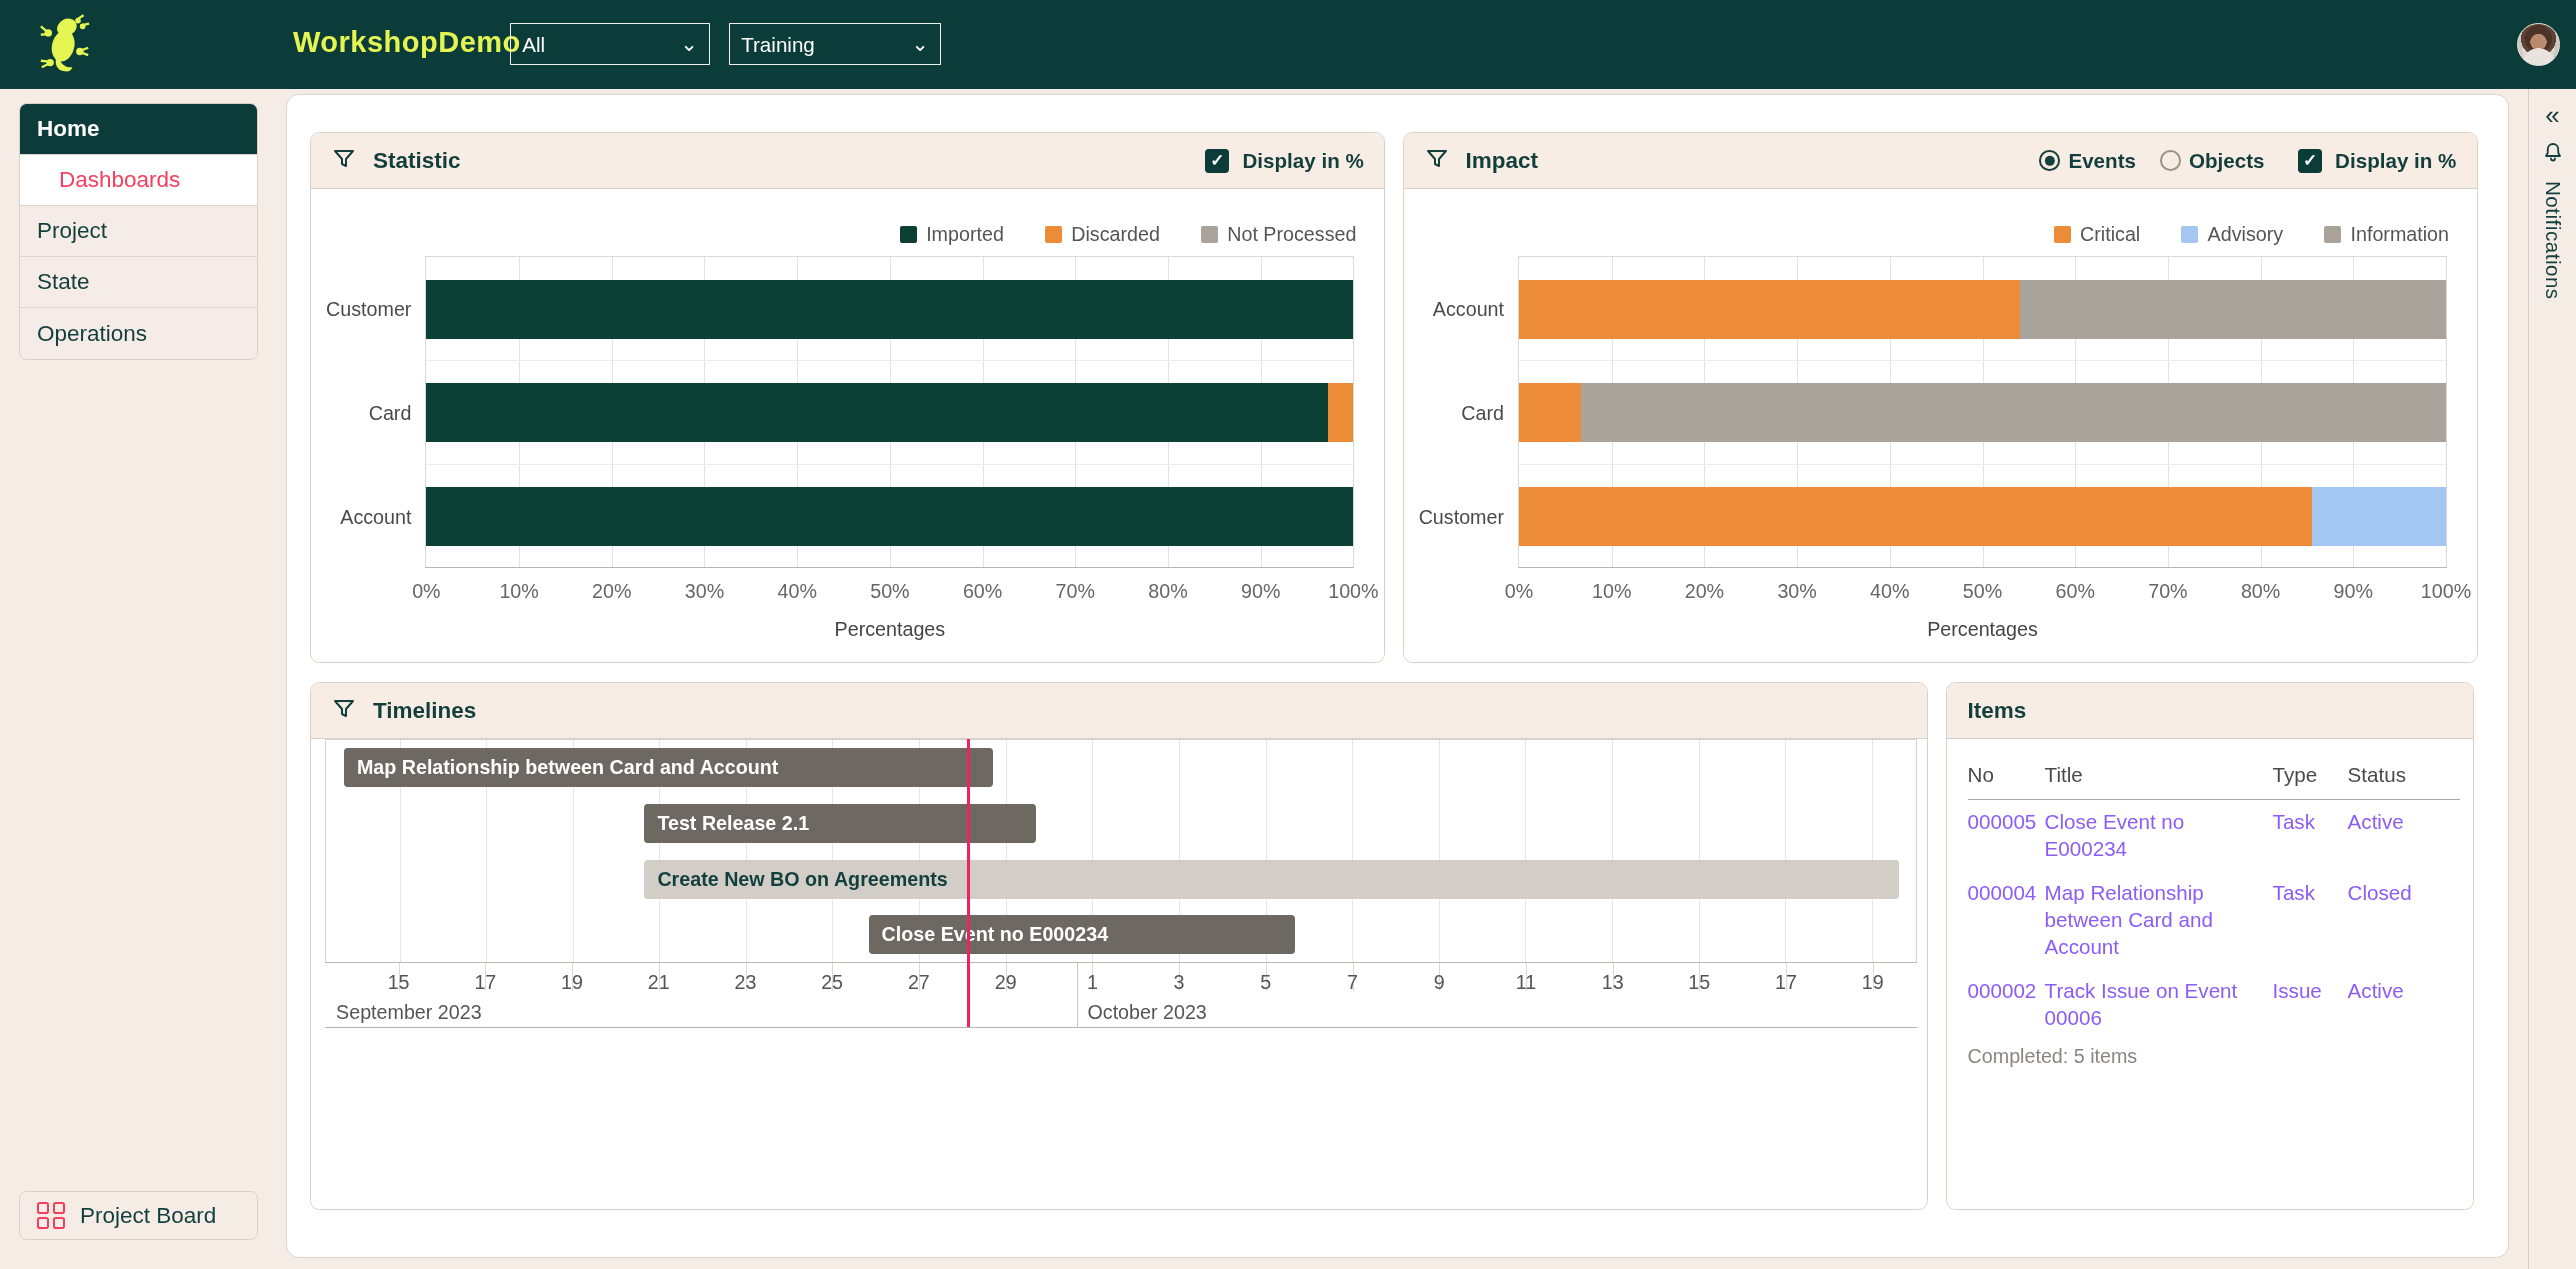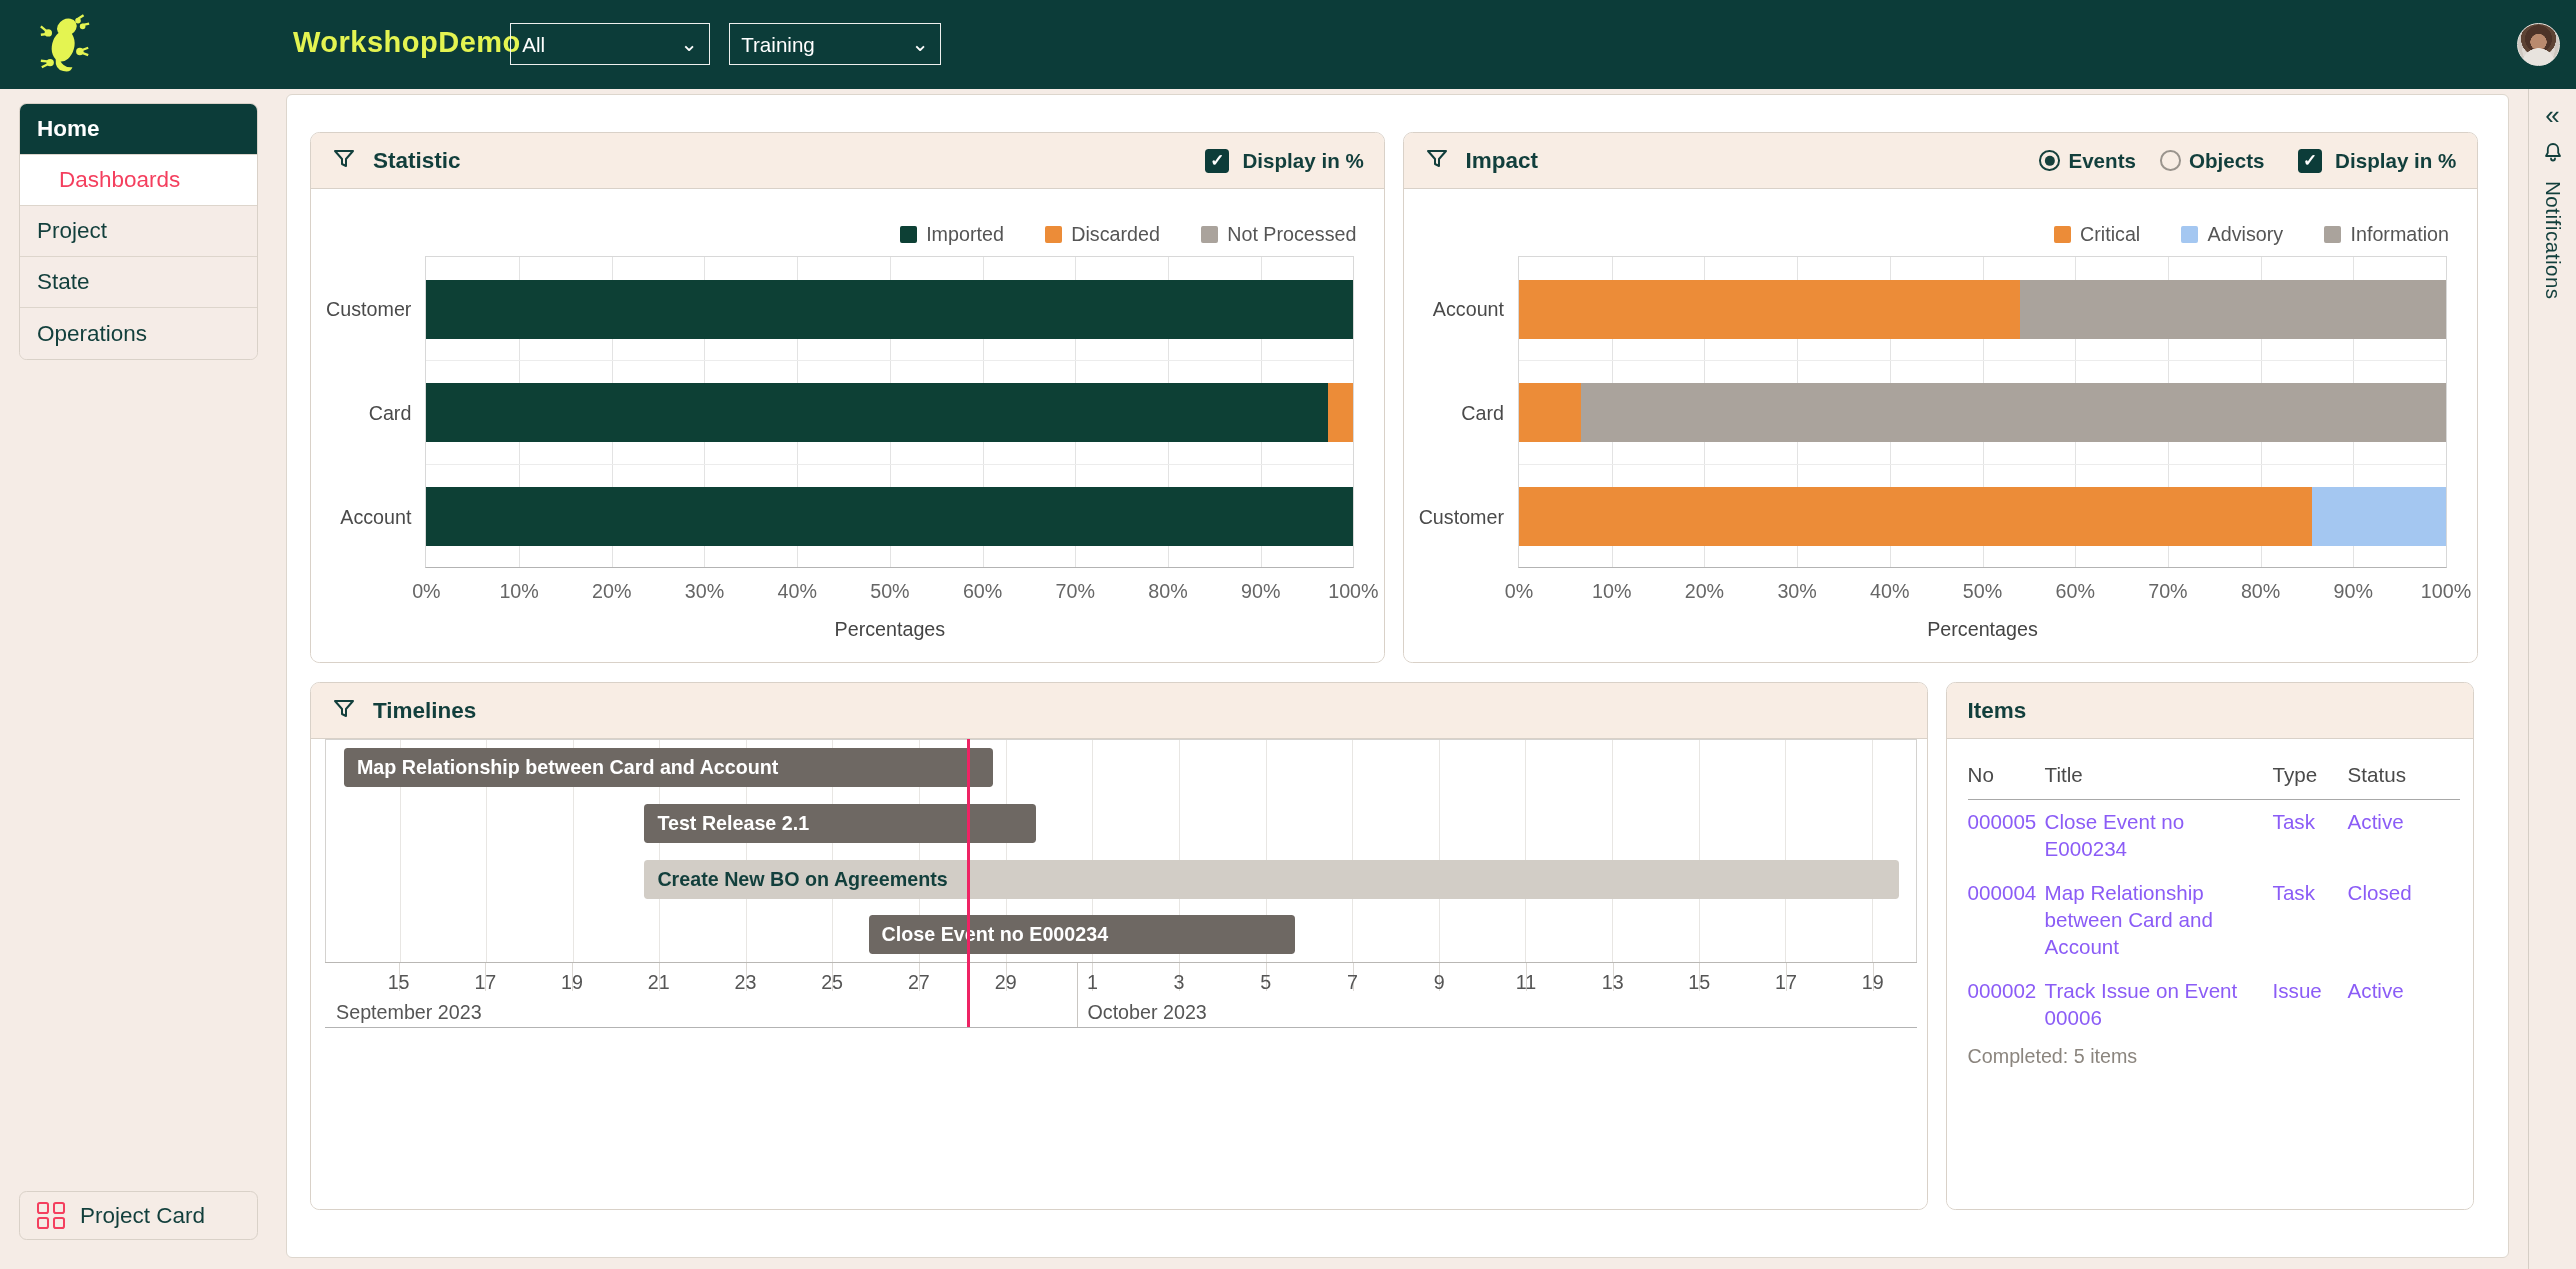--- a/index.html
+++ b/index.html
@@ -44,21 +44,21 @@
   .pb-icon span { border:2.8px solid #f43f5e; border-radius:2.8px; }
   
   .notif-rail { position:absolute; left:2528px; top:89px; width:48px; height:1181px;
     background:#f5ece6; border-left:0.9px solid #d5cec6; display:flex; flex-direction:column;
     align-items:center; padding-top:13px; gap:13px; }
   .collapse-glyph { font-size:26px; color:#123f3c; cursor:pointer; line-height:1; }
   .bell { cursor:pointer; }
   .notif-label { writing-mode:vertical-rl; font-size:20.6px; color:#123f3c; cursor:pointer; letter-spacing:0.5px; }
   
   .main-card { position:absolute; left:286px; top:94px; width:2223px; height:1164px;
-    background:#fff; border:0.9px solid #ddd6cd; border-radius:6px; }
+    background:#fff; border:0.9px solid #ddd6cd; border-radius:13px; }
   .panel { position:absolute; background:#fff; border:0.9px solid #d9d1c8; border-radius:9.4px; overflow:hidden; }
   .panel-header { height:56px; background:#f8ede4; border-bottom:0.9px solid #d9d1c8;
     display:flex; align-items:center; padding:0 20.6px; gap:17px; }
   .panel-title { font-size:22.5px; font-weight:bold; color:#123f3c; }
   .panel-body { position:relative; width:100%; height:calc(100% - 56px); background:#fff; }
   .hdr-right { margin-left:auto; display:flex; align-items:center; gap:13px; }
   .checkbox { width:24px; height:24px; background:#0c3c39; border-radius:3.7px; color:#fff;
     display:flex; align-items:center; justify-content:center; font-size:17px; font-weight:bold; cursor:pointer; }
   .chk-label { font-size:20.6px; font-weight:bold; color:#123f3c; }
   .radio-group { display:flex; align-items:center; gap:24px; margin-right:20.6px; }
@@ -157,21 +157,21 @@
   <div class="side-item">Operations</div>
 </div>
 
 <div class="project-board">
   <span class="pb-icon">
       <span></span>
       <span></span>
       <span></span>
       <span></span>
     </span>
-  <span>Project Card</span>
+  <span>Project Board</span>
 </div>
 
 <div class="notif-rail">
   <span class="collapse-glyph">«</span>
   <span class="bell">
     <svg width="24" height="24" viewBox="0 0 24 24" fill="none" stroke="#123f3c" stroke-width="1.8" stroke-linecap="round" stroke-linejoin="round">
       <path d="M12 3c-3.2 0-5.2 2.3-5.2 5.2v3.6L5 15h14l-1.8-3.2V8.2C17.2 5.3 15.2 3 12 3z"></path>
       <path d="M10 17.5a2 2 0 0 0 4 0"></path>
     </svg>
   </span>

